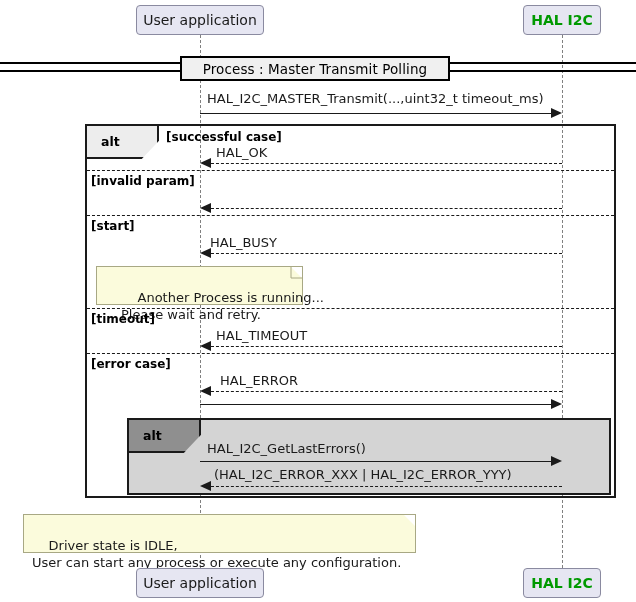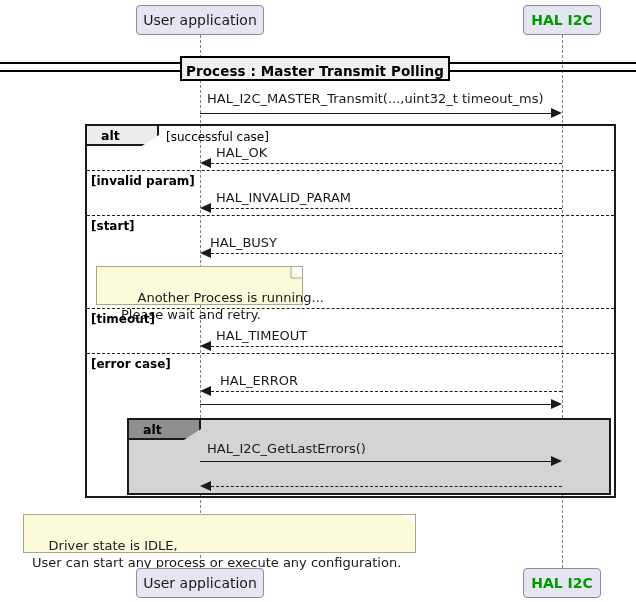--- a/index.html
+++ b/index.html
@@ -44,59 +44,59 @@
   
   .divline {
     height: 0;
     border-top: 2px solid #000;
   }
   .divbox {
     box-sizing: border-box;
     background: #F0F0F0;
     border: 2px solid #000;
     display: flex;
-    align-items: flex-end;
+    align-items: center;
     justify-content: center;
     font-size: 13.5px;
-    font-weight: bold;
+    font-weight: normal;
     color: #000;
     white-space: nowrap;
     letter-spacing: 0.1px;
   }
 
   
   .altframe {
     box-sizing: border-box;
     border: 2px solid #1a1a1a;
     background: transparent;
   }
   .altframe.nested {
     background: #D4D4D4;
   }
   .alttab {
     box-sizing: border-box;
-    height: 20px;
+    height: 33px;
     background: #EDEDED;
     border-right: 2px solid #1a1a1a;
     border-bottom: 2px solid #1a1a1a;
     clip-path: polygon(0 0, 100% 0, 100% 45%, 76% 100%, 0 100%);
     display: flex;
     align-items: center;
     padding-left: 14px;
     font-size: 12.5px;
     font-weight: bold;
     color: #000;
   }
   .alttab.dark {
     background: #8F8F8F;
     color: #000;
   }
   .altcond {
     font-size: 12px;
-    font-weight: normal;
+    font-weight: bold;
     color: #000;
     white-space: nowrap;
   }
   .branchlabel {
     font-size: 12px;
     font-weight: bold;
     color: #000;
     white-space: nowrap;
     text-align: right;
   }
@@ -189,21 +189,20 @@
   </div>
   <div class="abs altcond" style="left:166px; top:130px;">[successful case]</div>
 
   <div class="abs msgtext" style="left:216px; top:145px;">HAL_OK</div>
   <div class="abs arrowline dotted" style="left:211px; top:163px; width:351px;"></div>
   <div class="head-left" style="left:200px; top:158px;"></div>
 
   <div class="abs sep" style="left:87px; top:170px; width:527px;"></div>
   <div class="abs branchlabel" style="left:91px; top:174px;">[invalid param]</div>
 
-  <div class="abs msgtext" style="left:216px; top:190px;">HAL_INVALID_PARAM</div>
   <div class="abs arrowline dotted" style="left:211px; top:208px; width:351px;"></div>
   <div class="head-left" style="left:200px; top:203px;"></div>
 
   <div class="abs sep" style="left:87px; top:215px; width:527px;"></div>
   <div class="abs branchlabel" style="left:91px; top:219px;">[start]</div>
 
   <div class="abs msgtext" style="left:210px; top:235px;">HAL_BUSY</div>
   <div class="abs arrowline dotted" style="left:211px; top:253px; width:351px;"></div>
   <div class="head-left" style="left:200px; top:248px;"></div>
 
@@ -237,20 +236,21 @@
   <div class="abs altframe nested" style="left:127px; top:418px; width:484px; height:77px;"></div>
 
   <div class="abs alttab dark" style="left:129px; top:420px; width:72px;">
     <span>alt</span>
   </div>
 
   <div class="abs msgtext" style="left:207px; top:441px;">HAL_I2C_GetLastErrors()</div>
   <div class="abs arrowline solid" style="left:200px; top:461px; width:353px;"></div>
   <div class="head-right" style="left:551px; top:456px;"></div>
 
+  <div class="abs msgtext" style="left:214px; top:467px;">(HAL_I2C_ERROR_XXX | HAL_I2C_ERROR_YYY)</div>
   <div class="abs arrowline dotted" style="left:211px; top:486px; width:351px;"></div>
   <div class="head-left" style="left:200px; top:481px;"></div>
 
   <div class="abs note" style="left:5px; top:514px; width:393px; height:39px;margin-left:18px;">
     <span>Driver state is IDLE,
 User can start any process or execute any configuration.</span>
     <span class="notefold"></span>
   </div>
 
   <div class="abs participant" style="left:136px; top:568px; width:128px; height:30px;">

